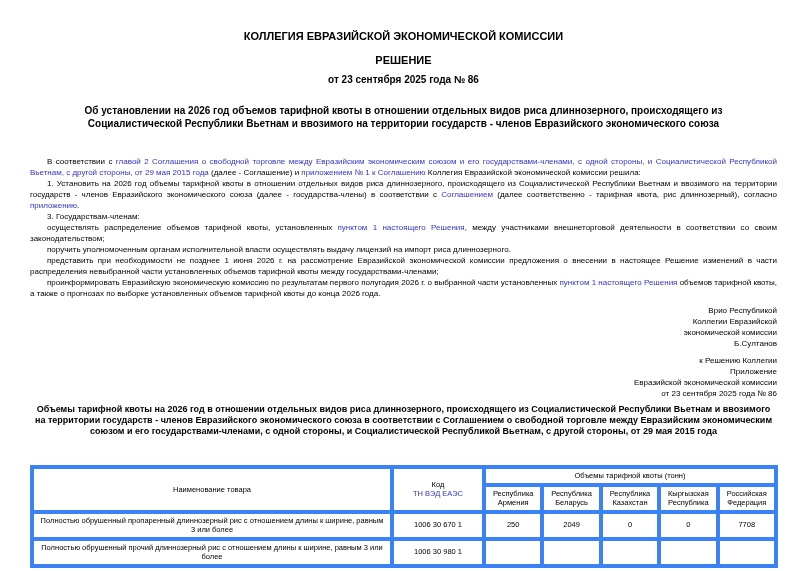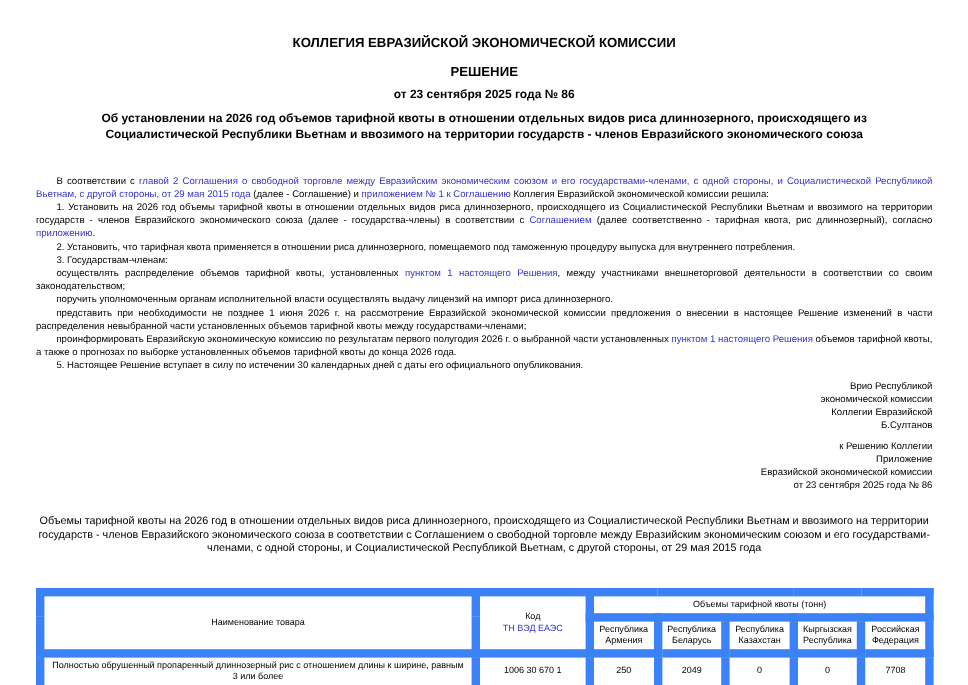--- a/index.html
+++ b/index.html
@@ -6,36 +6,36 @@
   body {
     width:807px; height:571px; overflow:hidden;
     font-family:"Liberation Sans", sans-serif; color:#000;
   }
   .page { box-sizing:border-box; width:807px; height:526px; padding:30px 30px 0 30px; }
 
   .org-name  { text-align:center; font-weight:bold; font-size:11px; }
   .doc-type  { text-align:center; font-weight:bold; font-size:11px; margin-top:12px; }
   .doc-date  { text-align:center; font-weight:bold; font-size:10px; margin-top:8px; }
   .doc-title { text-align:center; font-weight:bold; font-size:10px; line-height:13px;
-               margin-top:8px; padding:0 14px; }
+               margin-top:19px; padding:0 14px; }
 
   .body-text-block { margin-top:26px; }
   .para { font-size:8px; line-height:11px; text-align:justify; text-indent:17px; margin:0; }
   .doclink { color:#3333cc; cursor:pointer; }
 
   .right-block { margin-top:6px; font-size:8px; line-height:11px; text-align:right; }
   .right-block div { white-space:nowrap; }
 
-  .appendix-title { margin-top:19px; text-align:center; font-weight:normal;
+  .appendix-title { margin-top:5px; text-align:center; font-weight:bold;
                     font-size:9px; line-height:11px; padding:0 2px; }
 
   table.quota { margin-top:28px; border-collapse:collapse; table-layout:fixed;
                 width:748px; font-size:7.5px; line-height:9.5px; }
   table.quota th, table.quota td {
-    border:7px solid #3b82f6; padding:2px 4px; text-align:center;
+    border:4px solid #3b82f6; padding:2px 4px; text-align:center;
     vertical-align:middle; font-weight:normal; overflow:hidden;
   }
   .col-product { width:348px; }
   .col-code    { width:80px; }
   .col-country { width:64px; }
   td.cell-product { text-align:left; }
   tr.thick-bottom td { border-bottom:2px solid #828282; }
   .code-header div { text-align:center; }
 </style>
 </head>
@@ -44,33 +44,31 @@
 <div class="page">
 
   <div class="org-name">КОЛЛЕГИЯ ЕВРАЗИЙСКОЙ ЭКОНОМИЧЕСКОЙ КОМИССИИ</div>
   <div class="doc-type">РЕШЕНИЕ</div>
   <div class="doc-date">от 23 сентября 2025 года № 86</div>
   <div class="doc-title">Об установлении на 2026 год объемов тарифной квоты в отношении отдельных видов риса длиннозерного, происходящего из Социалистической Республики Вьетнам и ввозимого на территории государств - членов Евразийского экономического союза</div>
 
   <div class="body-text-block">
       <div class="para"><span>В соответствии с </span><span class="doclink">главой 2 Соглашения о свободной торговле между Евразийским экономическим союзом и его государствами-членами, с одной стороны, и Социалистической Республикой Вьетнам, с другой стороны, от 29 мая 2015 года</span><span> (далее - Соглашение) и </span><span class="doclink">приложением № 1 к Соглашению</span><span> Коллегия Евразийской экономической комиссии решила:</span></div>
       <div class="para"><span>1. Установить на 2026 год объемы тарифной квоты в отношении отдельных видов риса длиннозерного, происходящего из Социалистической Республики Вьетнам и ввозимого на территории государств - членов Евразийского экономического союза (далее - государства-члены) в соответствии с </span><span class="doclink">Соглашением</span><span> (далее соответственно - тарифная квота, рис длиннозерный), согласно </span><span class="doclink">приложению</span><span>.</span></div>
-      <div class="para"><span>2. Установить, что тарифная квота применяется в отношении риса длиннозерного, помещаемого под таможенную процедуру выпуска для внутреннего потребления.</span></div>
       <div class="para"><span>3. Государствам-членам:</span></div>
       <div class="para"><span>осуществлять распределение объемов тарифной квоты, установленных </span><span class="doclink">пунктом 1 настоящего Решения</span><span>, между участниками внешнеторговой деятельности в соответствии со своим законодательством;</span></div>
       <div class="para"><span>поручить уполномоченным органам исполнительной власти осуществлять выдачу лицензий на импорт риса длиннозерного.</span></div>
       <div class="para"><span>представить при необходимости не позднее 1 июня 2026 г. на рассмотрение Евразийской экономической комиссии предложения о внесении в настоящее Решение изменений в части распределения невыбранной части установленных объемов тарифной квоты между государствами-членами;</span></div>
       <div class="para"><span>проинформировать Евразийскую экономическую комиссию по результатам первого полугодия 2026 г. о выбранной части установленных </span><span class="doclink">пунктом 1 настоящего Решения</span><span> объемов тарифной квоты, а также о прогнозах по выборке установленных объемов тарифной квоты до конца 2026 года.</span></div>
-      <div class="para"><span>5. Настоящее Решение вступает в силу по истечении 30 календарных дней с даты его официального опубликования.</span></div>
     </div>
 
   <div class="right-block">
     <div>Врио Республикой</div>
+    <div>Коллегии Евразийской</div>
     <div>экономической комиссии</div>
-    <div>Коллегии Евразийской</div>
     <div>Б.Султанов</div>
   </div>
 
   <div class="right-block">
     <div>к Решению Коллегии</div>
     <div>Приложение</div>
     <div>Евразийской экономической комиссии</div>
     <div>от 23 сентября 2025 года № 86</div>
   </div>
 

